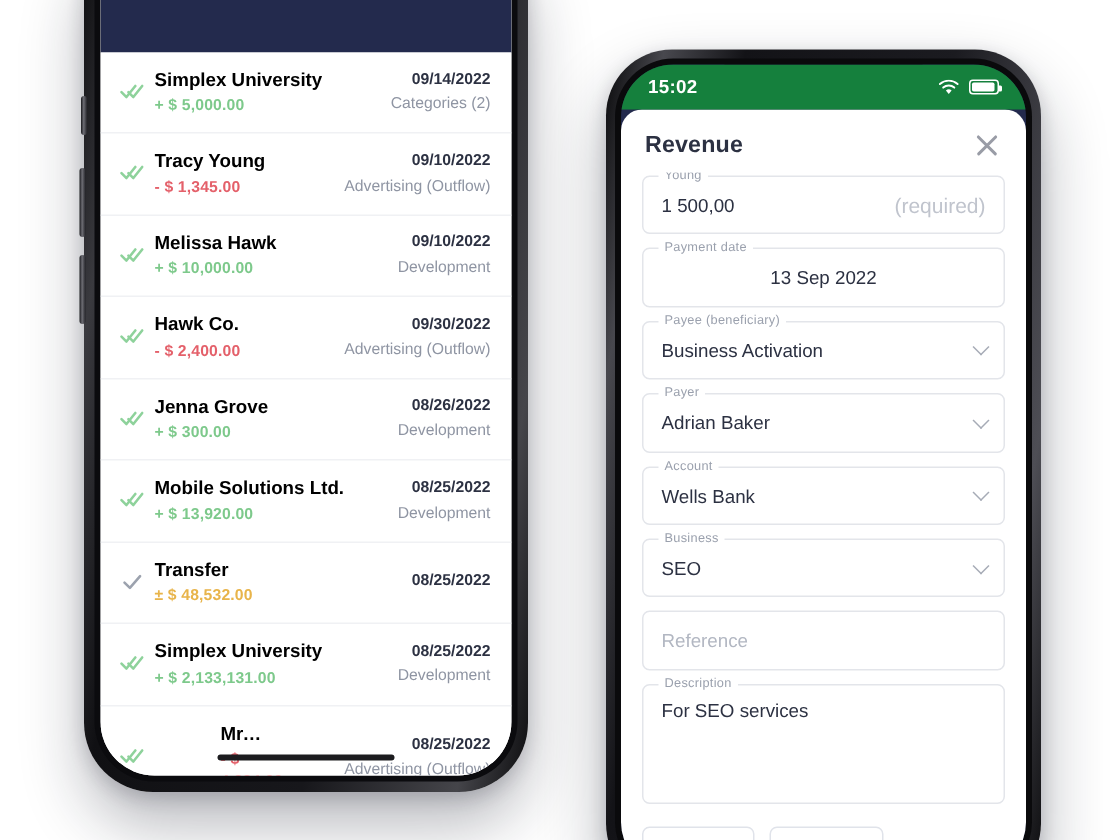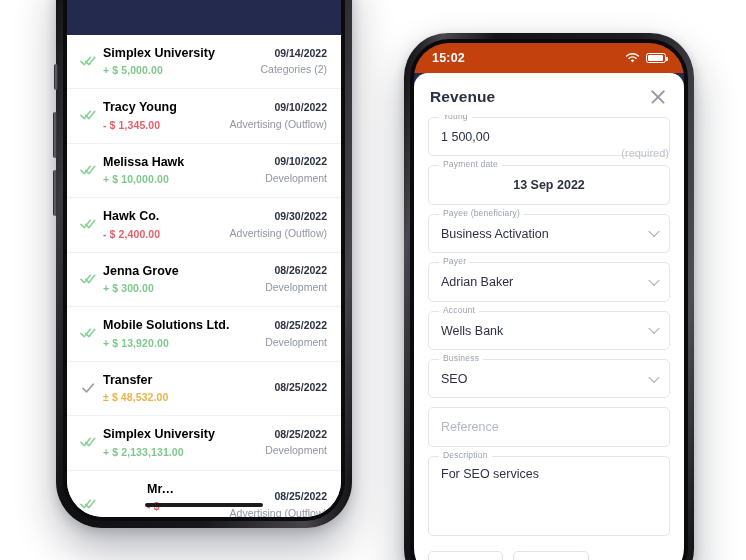--- a/index.html
+++ b/index.html
@@ -94,21 +94,21 @@
     position:absolute;top:0;left:50%;transform:translateX(-50%);
     width:132px;height:26px;background:#000;
     border-bottom-left-radius:16px;border-bottom-right-radius:16px;
     z-index:6;display:flex;align-items:center;justify-content:center;gap:12px;
   }
   .speaker{width:38px;height:4px;border-radius:3px;background:#17171d;}
   .cam{width:8px;height:8px;border-radius:50%;background:#121427;box-shadow:inset 0 0 0 1px #222844;}
   .cam::after{content:"";display:block;width:3px;height:3px;border-radius:50%;background:#2a3566;margin:2px 0 0 2px;}
 
   .statusbar{
-    height:30px;flex:0 0 30px;background:#c2410c;color:#fff;
+    height:30px;flex:0 0 30px;background:#15803d;color:#fff;
     display:flex;align-items:center;justify-content:space-between;
     padding:0 18px;box-sizing:border-box;position:relative;z-index:7;
   }
   .sb-time{font-size:12.5px;font-weight:700;letter-spacing:.2px;}
   .sb-right{display:flex;align-items:center;gap:6px;}
   .batt{width:20px;height:10px;border:1.3px solid #fff;border-radius:2.6px;position:relative;box-sizing:border-box;}
   .batt::after{content:"";position:absolute;right:-3.4px;top:2.6px;width:2px;height:4px;background:#fff;border-radius:0 1px 1px 0;}
   .batt i{position:absolute;left:1px;top:1px;bottom:1px;width:15px;background:#fff;border-radius:1.2px;display:block;}
 
   .sheet{
@@ -136,24 +136,24 @@
   }
   .field .flabel{
     position:absolute;top:-6px;left:10px;background:#fff;
     padding:0 4px;font-size:8.5px;color:#9aa0ad;letter-spacing:.2px;
     line-height:1;white-space:nowrap;
   }
   .field .fval{
     font-size:12.5px;color:#2c3142;padding:12px 26px 11px 12px;
     line-height:1.15;white-space:nowrap;overflow:hidden;text-overflow:ellipsis;
   }
-  .field .fval.center{text-align:center;padding-right:12px;font-weight:700;}
+  .field .fval.center{text-align:center;padding-right:12px;font-weight:400;}
   .field .fhint{
-    position:absolute;right:0;top:50%;transform:translateY(-50%);
-    font-size:11px;color:#c0c4cd;margin-top:16px;
+    position:absolute;right:12px;top:50%;transform:translateY(-50%);
+    font-size:14px;color:#c0c4cd;
   }
   .chev{
     position:absolute;right:11px;top:50%;transform:translateY(-60%);
     width:7px;height:7px;border-right:1.5px solid #a6abb6;border-bottom:1.5px solid #a6abb6;
     transform:translateY(-70%) rotate(45deg);
   }
   .field.placeholder .fval{color:#b2b7c2;}
   .field.textarea{height:80px;}
   .field.textarea .fval{padding-top:10px;}
 

